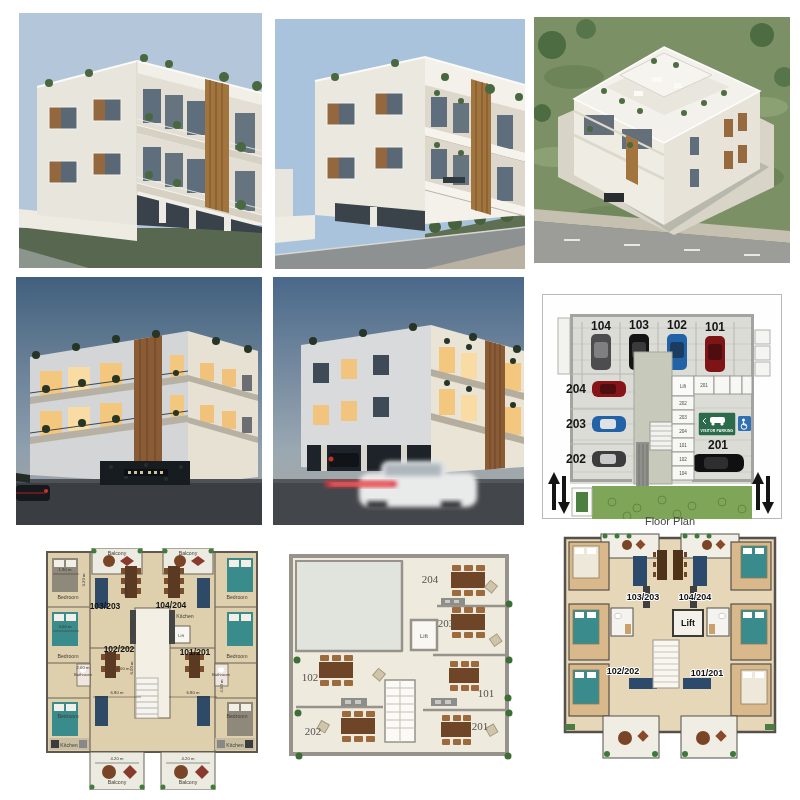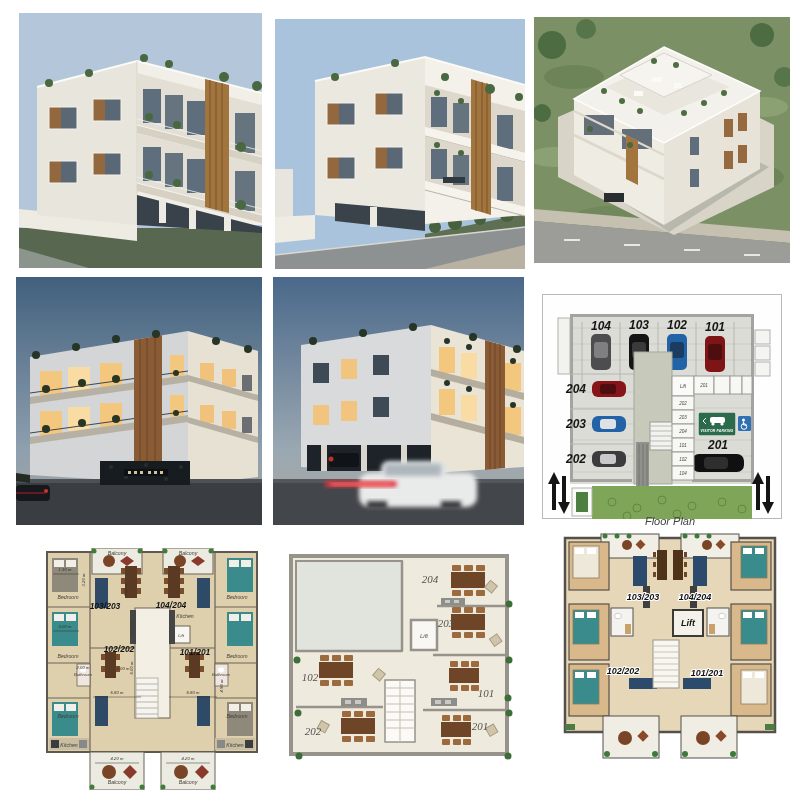--- a/index.html
+++ b/index.html
@@ -1,17 +1,17 @@
 <!DOCTYPE html>
 <html><head>
 <meta charset="utf-8">
 <style>
   html,body{margin:0;padding:0;background:#ffffff;}
   #canvas{position:relative;width:800px;height:800px;background:#ffffff;overflow:hidden;
-          font-family:"Liberation Sans",sans-serif;font-style:italic;}
+          font-family:"Liberation Sans",sans-serif;}
   .cell{position:absolute;}
   .cell svg{display:block;width:100%;height:100%;}
   text{font-family:"Liberation Sans",sans-serif;}
   .ts{font-size:12px;font-weight:bold;fill:#151515;}
   .tt{font-size:4.6px;fill:#4a4a46;}
   .tv{font-size:3.4px;font-weight:bold;fill:#ffffff;letter-spacing:.2px;}
   .tu{font-size:8.5px;font-weight:bold;fill:#141414;}
   .tu9{font-size:9px;font-weight:bold;fill:#101010;paint-order:stroke;stroke:#ffffff;stroke-width:2px;}
   .tr{font-size:5.2px;fill:#44403a;}
   .trs{font-size:4.2px;fill:#44403a;}

